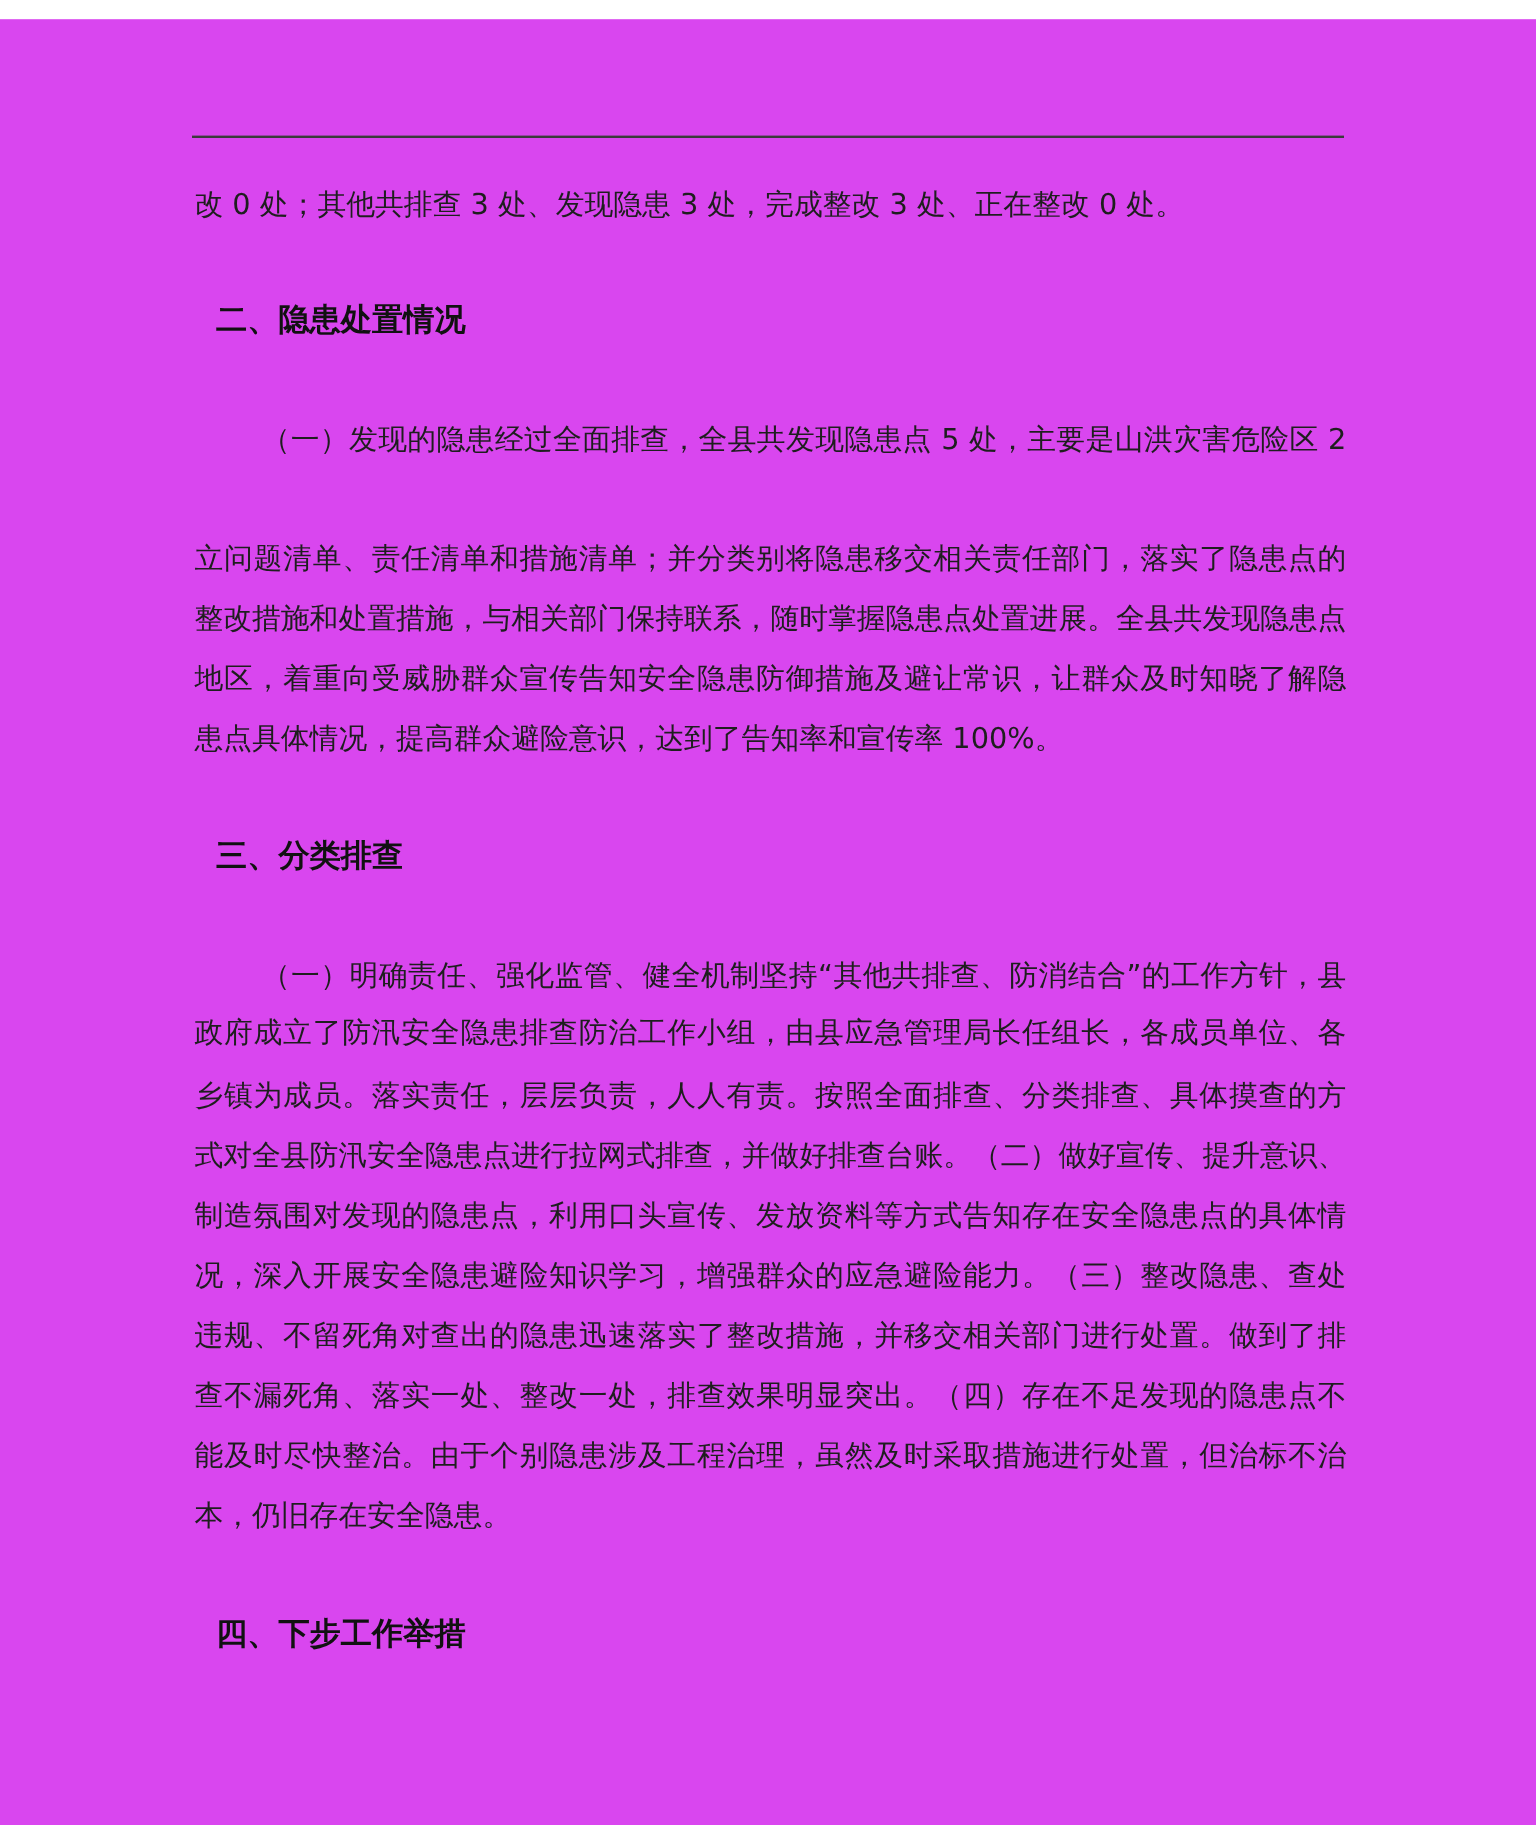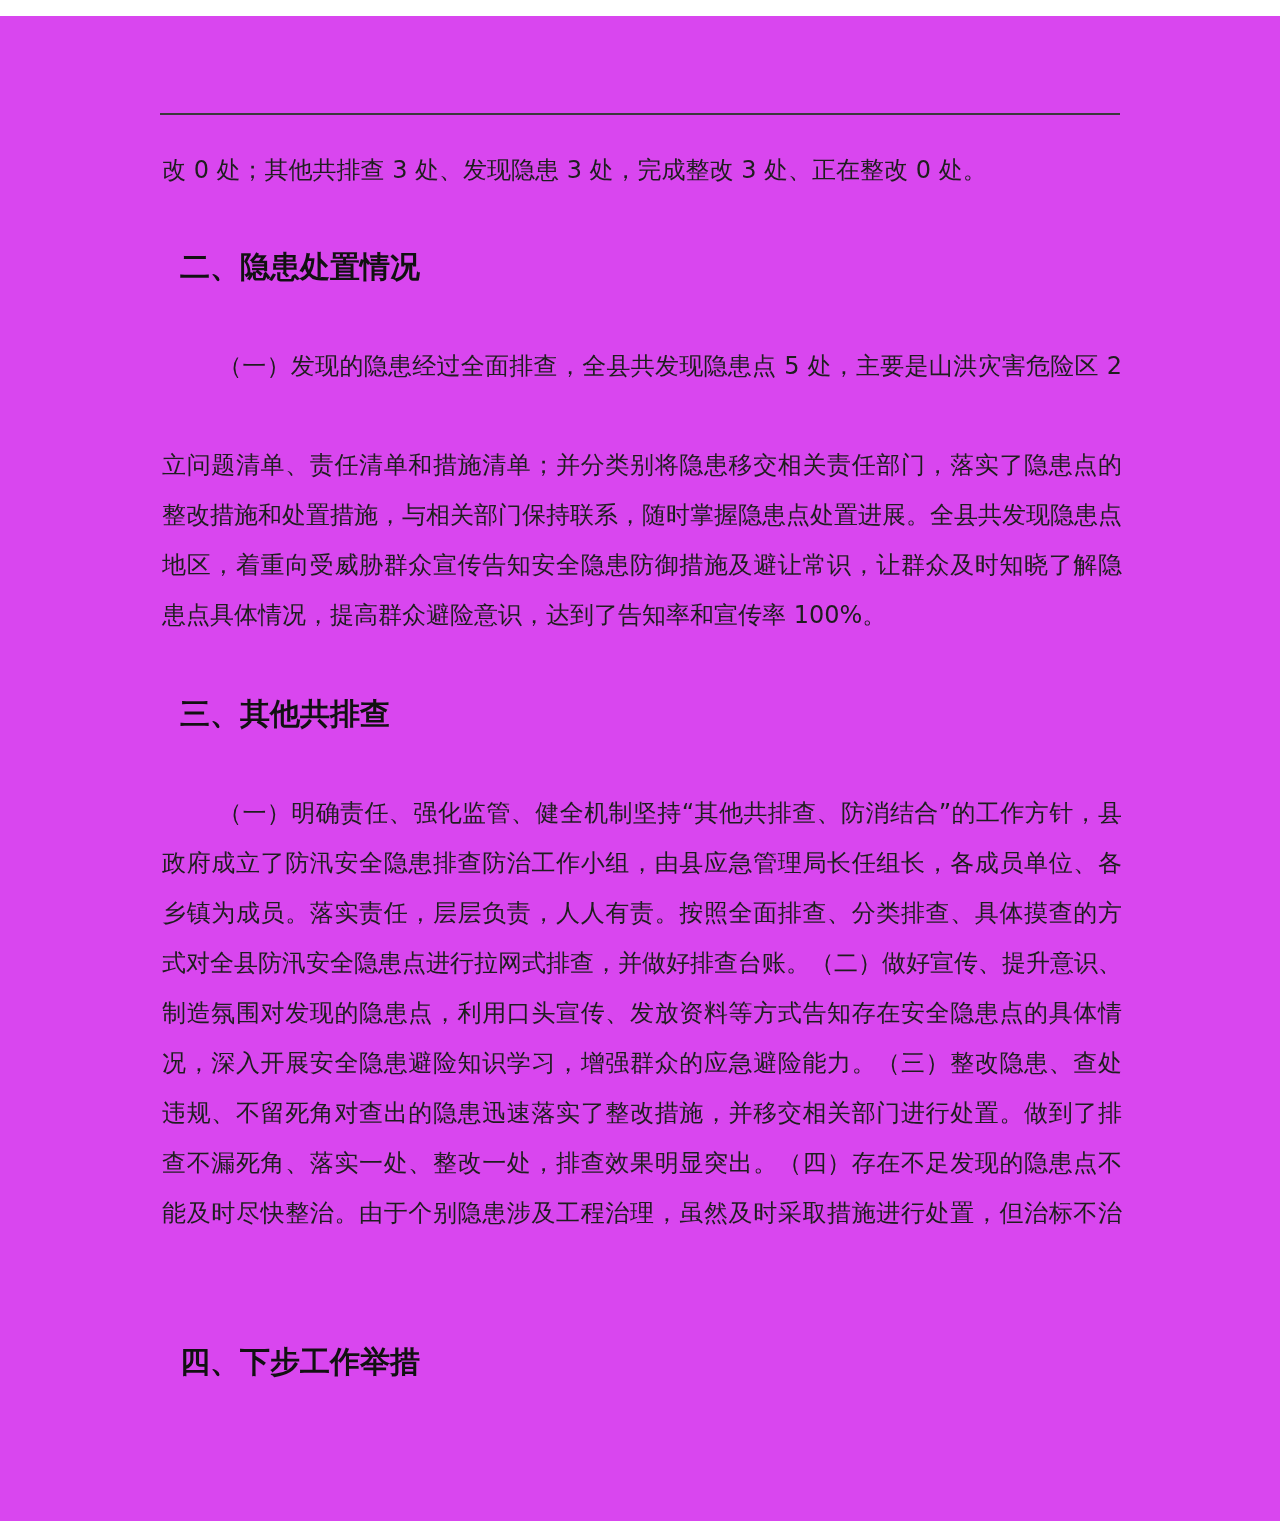--- a/index.html
+++ b/index.html
@@ -44,21 +44,21 @@
       text-align: justify;
       text-align-last: justify;
     }
     .line.indent {
       left: 218px;
       width: 904px;
     }
     .heading {
       position: absolute;
       left: 180px;
-      font-size: 30px;
+      font-size: 26px;
       line-height: 32px;
       font-weight: bold;
       white-space: nowrap;
       color: #111111;
     }
   </style>
 </head>
 <body>
 
 <div class="page">
@@ -68,27 +68,28 @@
   <div class="line" style="top:139px;">改 0 处；其他共排查 3 处、发现隐患 3 处，完成整改 3 处、正在整改 0 处。</div>
 
   <div class="heading" style="top:235px;">二、隐患处置情况</div>
 
   <div class="line indent justify" style="top:335px;">（一）发现的隐患经过全面排查，全县共发现隐患点 5 处，主要是山洪灾害危险区 2</div>
   <div class="line justify" style="top:434px;">立问题清单、责任清单和措施清单；并分类别将隐患移交相关责任部门，落实了隐患点的</div>
   <div class="line justify" style="top:484px;">整改措施和处置措施，与相关部门保持联系，随时掌握隐患点处置进展。全县共发现隐患点</div>
   <div class="line justify" style="top:534px;">地区，着重向受威胁群众宣传告知安全隐患防御措施及避让常识，让群众及时知晓了解隐</div>
   <div class="line" style="top:584px;">患点具体情况，提高群众避险意识，达到了告知率和宣传率 100%。</div>
 
-  <div class="heading" style="top:682px;">三、其他共排查</div>
+  <div class="heading" style="top:682px;">三、分类排查</div>
 
   <div class="line indent justify" style="top:782px;">（一）明确责任、强化监管、健全机制坚持“其他共排查、防消结合”的工作方针，县</div>
-  <div class="line justify" style="top:832px;">政府成立了防汛安全隐患排查防治工作小组，由县应急管理局长任组长，各成员单位、各</div>
+  <div class="line justify" style="top:832px;font-family:Liberation Mono, monospace;">政府成立了防汛安全隐患排查防治工作小组，由县应急管理局长任组长，各成员单位、各</div>
   <div class="line justify" style="top:882px;">乡镇为成员。落实责任，层层负责，人人有责。按照全面排查、分类排查、具体摸查的方</div>
   <div class="line justify" style="top:932px;">式对全县防汛安全隐患点进行拉网式排查，并做好排查台账。（二）做好宣传、提升意识、</div>
   <div class="line justify" style="top:982px;">制造氛围对发现的隐患点，利用口头宣传、发放资料等方式告知存在安全隐患点的具体情</div>
   <div class="line justify" style="top:1032px;">况，深入开展安全隐患避险知识学习，增强群众的应急避险能力。（三）整改隐患、查处</div>
   <div class="line justify" style="top:1082px;">违规、不留死角对查出的隐患迅速落实了整改措施，并移交相关部门进行处置。做到了排</div>
   <div class="line justify" style="top:1132px;">查不漏死角、落实一处、整改一处，排查效果明显突出。（四）存在不足发现的隐患点不</div>
   <div class="line justify" style="top:1182px;">能及时尽快整治。由于个别隐患涉及工程治理，虽然及时采取措施进行处置，但治标不治</div>
+  <div class="line" style="top:1232px;">本，仍旧存在安全隐患。</div>
 
   <div class="heading" style="top:1330px;">四、下步工作举措</div>
 
 </div>
 
 </body></html>

